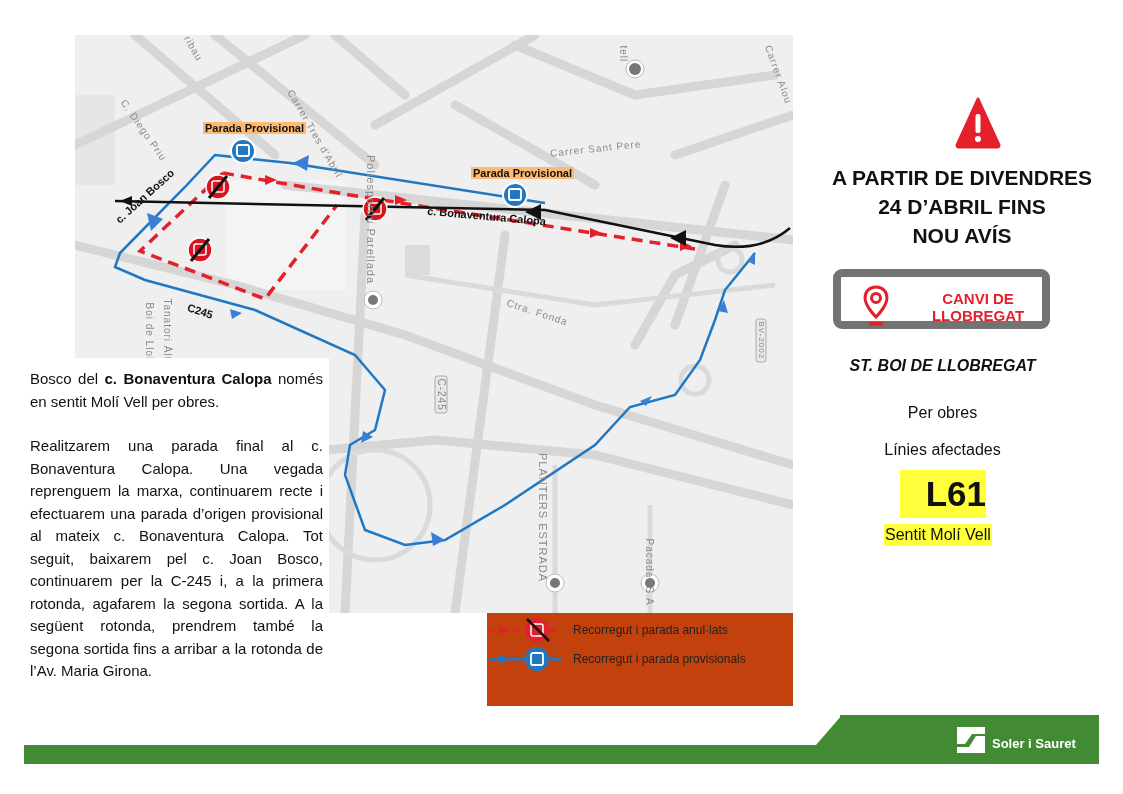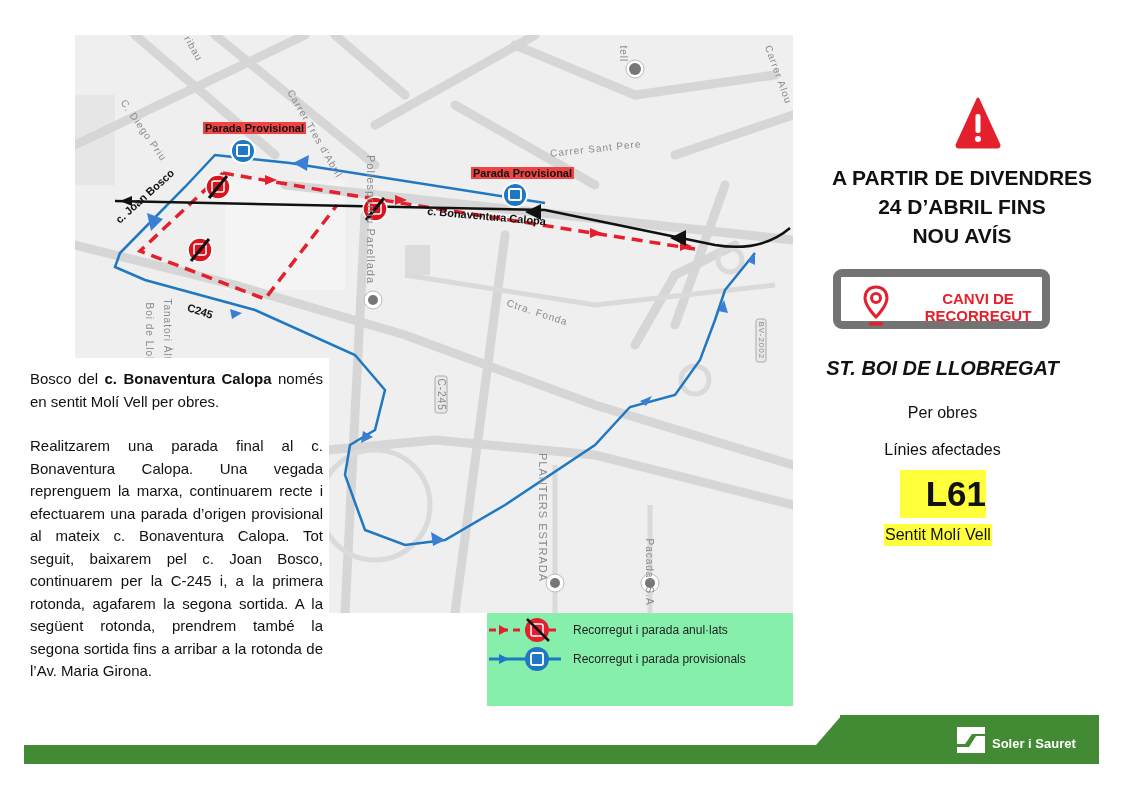--- a/index.html
+++ b/index.html
@@ -1,31 +1,31 @@
 <!DOCTYPE html>
 <html><head>
 <meta charset="utf-8">
 <style>
   html, body { margin:0; padding:0; }
   body { width:1123px; height:794px; background:#ffffff; position:relative; overflow:hidden; font-family:"Liberation Sans", sans-serif; }
   .map { position:absolute; left:75px; top:35px; width:718px; height:578px; background:#efefef; overflow:hidden; }
   .map svg { position:absolute; left:0; top:0; }
   .street-label { position:absolute; font-size:10px; color:#8a8a8a; letter-spacing:1px; white-space:nowrap; font-family:"Liberation Sans", sans-serif; }
   .route-label { position:absolute; font-size:11px; font-weight:bold; color:#111; white-space:nowrap; }
-  .stop-label { position:absolute; background:#ef4444; font-size:11px; font-weight:bold; color:#111; padding:0 2px; white-space:nowrap; }
+  .stop-label { position:absolute; background:#fdba74; font-size:11px; font-weight:bold; color:#111; padding:0 2px; white-space:nowrap; }
   .desc { position:absolute; left:24px; top:358px; width:305px; height:345px; background:#fff; box-sizing:border-box; padding:10px 6px 0 6px; font-size:15px; line-height:22.5px; color:#111; text-align:justify; font-family:"Liberation Sans", sans-serif; }
   .desc p { margin:0 0 22px 0; }
-  .legend { position:absolute; left:487px; top:613px; width:306px; height:93px; background:#86efac; }
+  .legend { position:absolute; left:487px; top:613px; width:306px; height:93px; background:#c2410c; }
   .legend-row { position:absolute; left:0; height:28px; width:306px; display:flex; align-items:center; }
   .legend-row svg { flex:none; }
   .legend-row span { font-size:12px; color:#222; margin-left:10px; white-space:nowrap; }
   .headline { position:absolute; left:800px; top:163px; width:324px; text-align:center; font-weight:bold; font-size:21px; line-height:29px; color:#111; }
   .canvi { position:absolute; left:833px; top:269px; width:217px; height:60px; border:8px solid #737373; border-radius:9px; box-sizing:border-box; }
   .canvi-text { position:absolute; left:72px; top:13px; font-weight:bold; color:#e3202b; font-size:15px; line-height:17px; text-align:center; width:130px; }
-  .place { position:absolute; left:800px; top:357px; width:285px; text-align:center; font-weight:bold; font-style:italic; font-size:20px; color:#111; }
+  .place { position:absolute; left:800px; top:357px; width:285px; text-align:center; font-weight:bold; font-style:italic; font-size:16px; color:#111; }
   .info { position:absolute; left:800px; width:285px; text-align:center; font-size:16px; color:#111; }
   .line-badge { position:absolute; left:900px; top:470px; width:86px; height:48px; background:#ffff3c; text-align:right; font-weight:bold; font-size:35px; line-height:48px; color:#111; }
   .direction { position:absolute; left:884px; top:524px; background:#ffff3c; font-size:16px; line-height:22px; padding:0 1px; color:#111; }
   .footer-bar { position:absolute; left:24px; top:745px; width:1075px; height:19px; background:#428b34; }
   .footer-tab { position:absolute; left:840px; top:715px; width:259px; height:49px; background:#428b34; }
   .footer-slant { position:absolute; left:816px; top:715px; width:0; height:0; border-right:26px solid #428b34; border-top:30px solid transparent; }
   .logo-text { position:absolute; left:992px; top:736px; color:#fff; font-size:13px; font-weight:bold; }
 </style>
 </head>
 <body>
@@ -193,21 +193,21 @@
 </div>
 
 <div class="canvi">
   <svg style="position:absolute;left:22px;top:8px;" width="26" height="42" viewBox="0 0 26 42">
     <path d="M13,2 C6,2 2,7 2,13 C2,21 13,32 13,32 C13,32 24,21 24,13 C24,7 20,2 13,2 Z" fill="none" stroke="#e3202b" stroke-width="3"></path>
     <circle cx="13" cy="13" r="4.5" fill="none" stroke="#e3202b" stroke-width="3"></circle>
     <rect x="6" y="37" width="14" height="3.5" rx="1.5" fill="#e3202b"></rect>
   </svg>
   <div class="canvi-text">
     <div>CANVI DE</div>
-    <div>RECORREGUT</div>
+    <div>LLOBREGAT</div>
   </div>
 </div>
 
 <div class="place">ST. BOI DE LLOBREGAT</div>
 <div class="info" style="top:404px;">Per obres</div>
 <div class="info" style="top:441px;">Línies afectades</div>
 <div class="line-badge">L61</div>
 <div class="direction">Sentit Molí Vell</div>
 
 <div class="footer-bar"></div>

